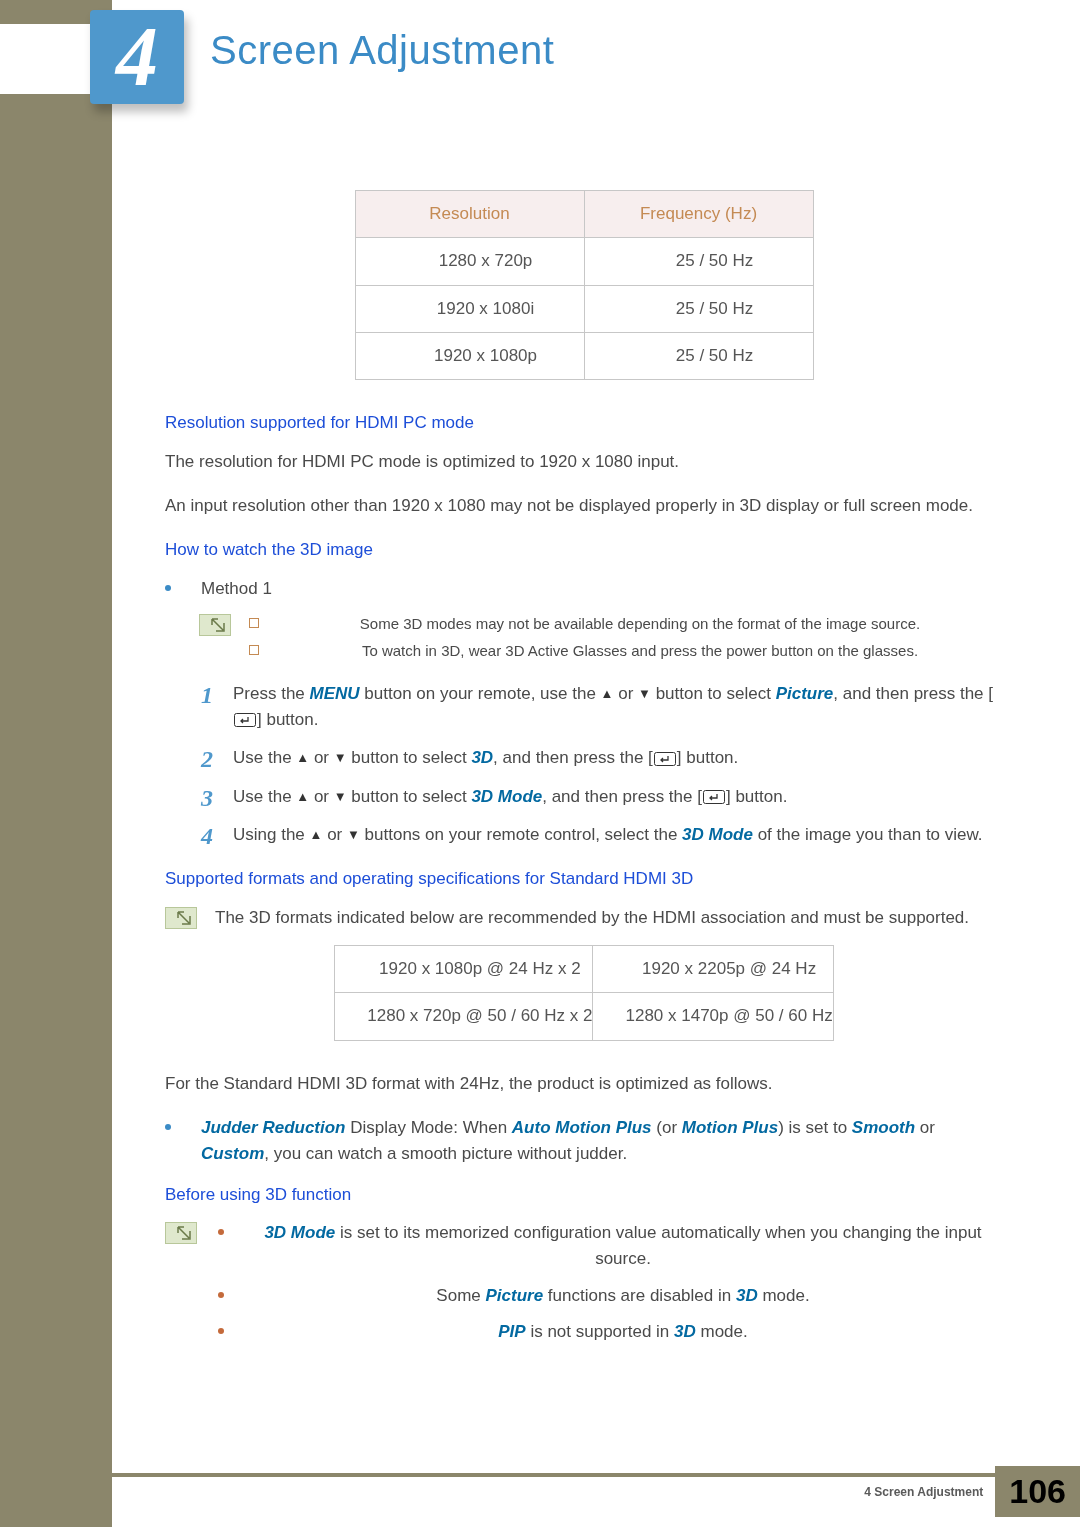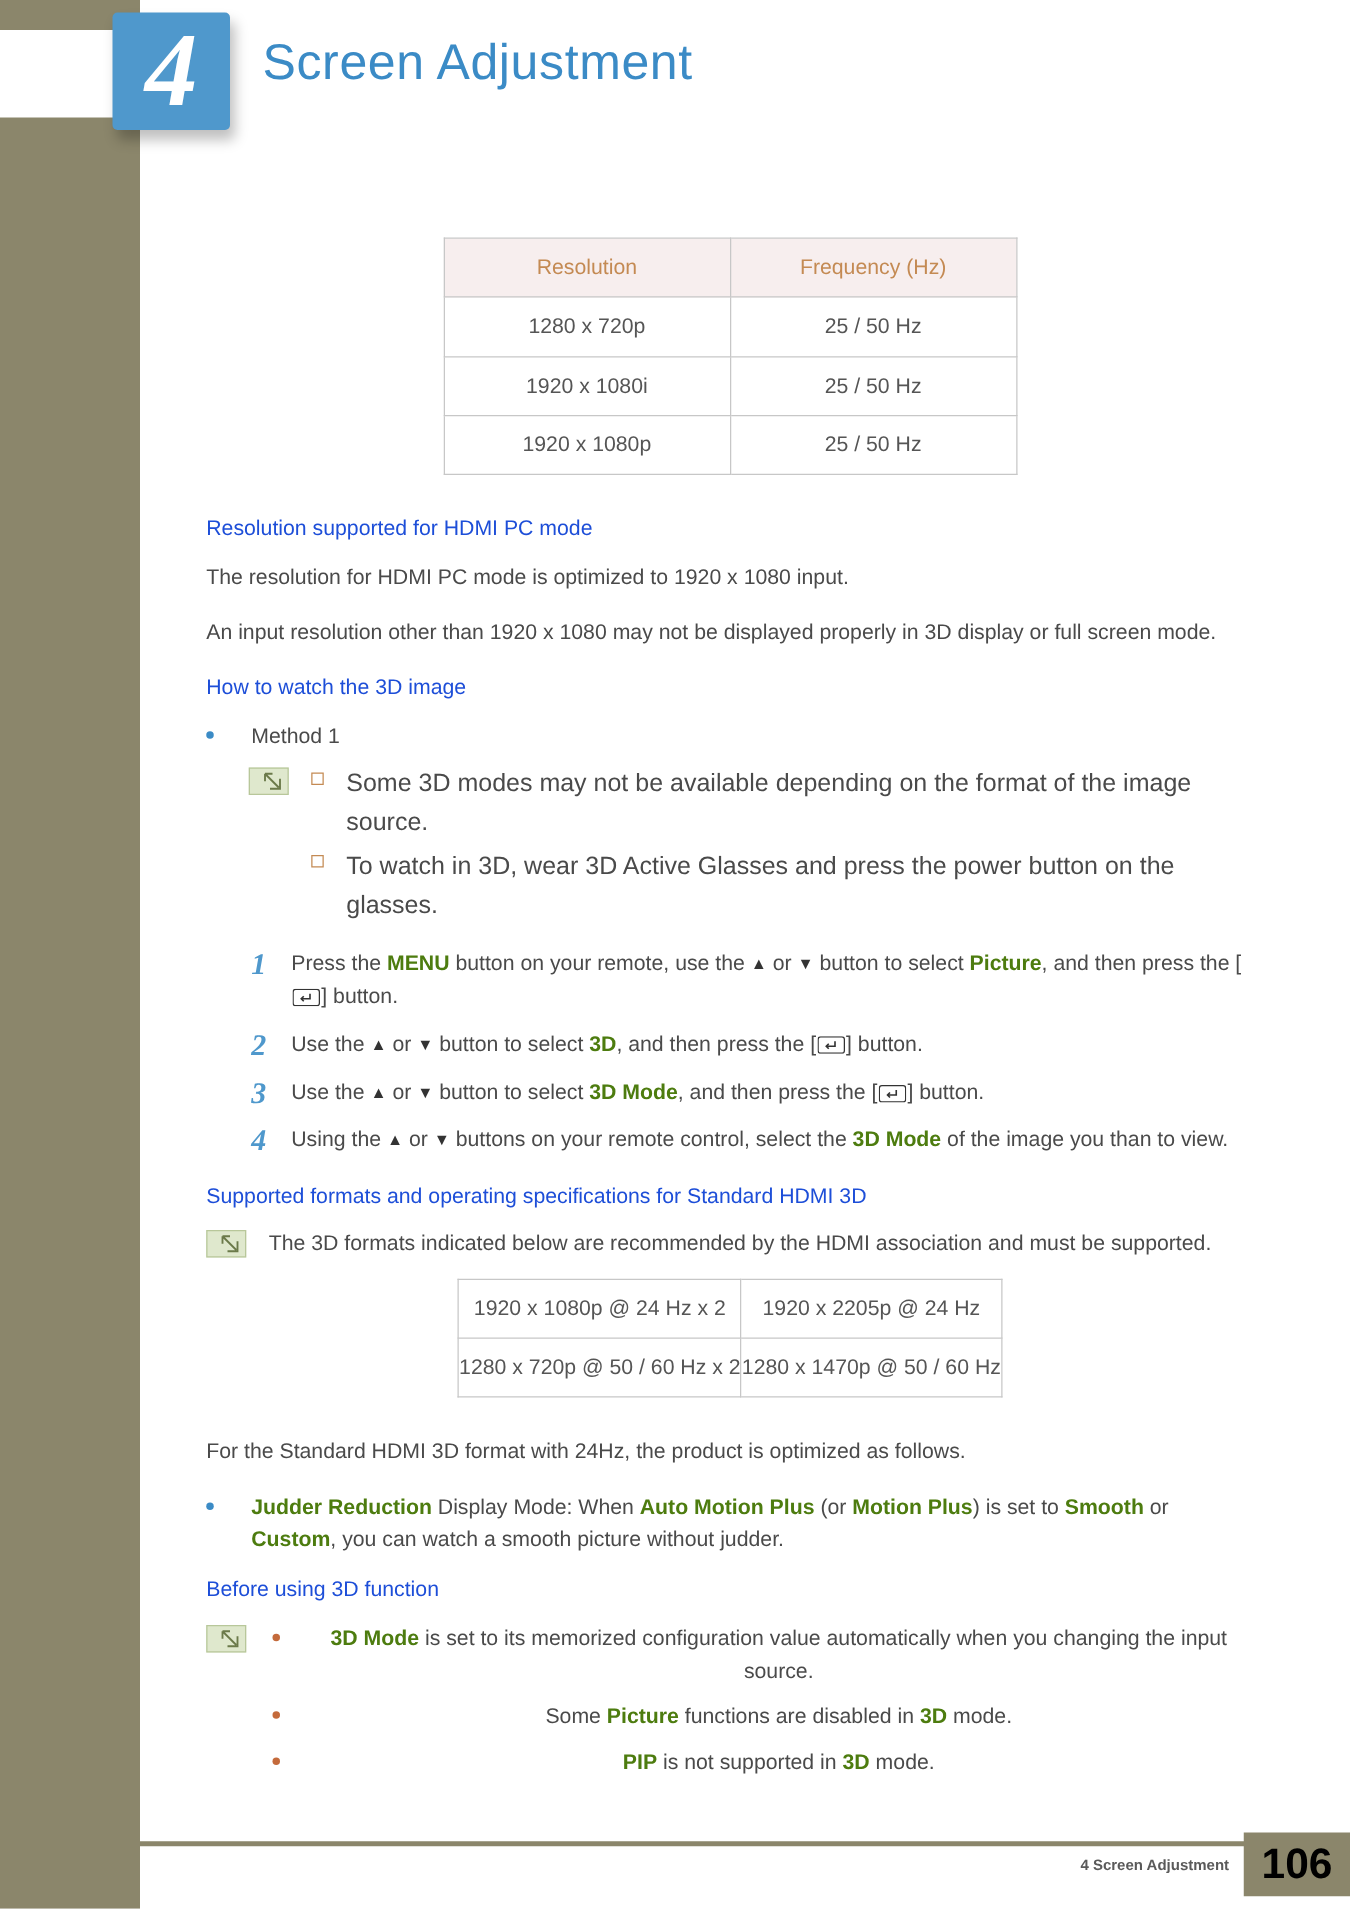--- a/index.html
+++ b/index.html
@@ -82,21 +82,21 @@
     border: 1px solid #c7c7c7;
     text-align: center;
     font-size: 17px;
     padding: 10px 0;
   }
   table.data th {
     background: #f7eeee;
     color: #c48a53;
     font-weight: normal;
   }
-  table.data td { color: #555555; }
+  table.data td { color: #555555; padding-left: 32px; }
 
   .sect-heading {
     font-weight: normal;
     color: #1d4ed8;
     margin: 14px 0 12px 0;
   }
   .para { margin: 10px 0 18px 0; }
 
   
   ul.bullets { list-style: none; padding: 0; margin: 8px 0 10px 0; }
@@ -136,21 +136,22 @@
   .info-list {
     list-style: none;
     padding: 0;
     margin: 0;
     flex: 1 1 auto;
   }
   .info-list.square > li {
     position: relative;
     padding-left: 28px;
     margin-bottom: 4px;
-    font-size: 20px;
+    font-size: 15px;
+    text-align: center;
   }
   .info-list.square > li::before {
     content: "";
     position: absolute;
     left: 0;
     top: 6px;
     width: 8px;
     height: 8px;
     border: 1.5px solid #c48a53;
     background: transparent;
@@ -191,21 +192,21 @@
     left: 0;
     top: -4px;
     font-family: "Times New Roman", Times, serif;
     font-style: italic;
     font-size: 24px;
     font-weight: bold;
     color: #4f98cc;
   }
 
   
-  .em-orange { color: #4d7c0f; font-weight: bold; }
+  .em-orange { color: #0369a1; font-weight: bold; font-style: italic; }
   .tri { font-size: 13px; color: #333; display: inline-block; transform: translateY(-1px); }
 
   .enter-icon {
     display: inline-block;
     vertical-align: middle;
     margin: 0 1px;
   }
   .enter-icon svg { display: block; }
 
   

